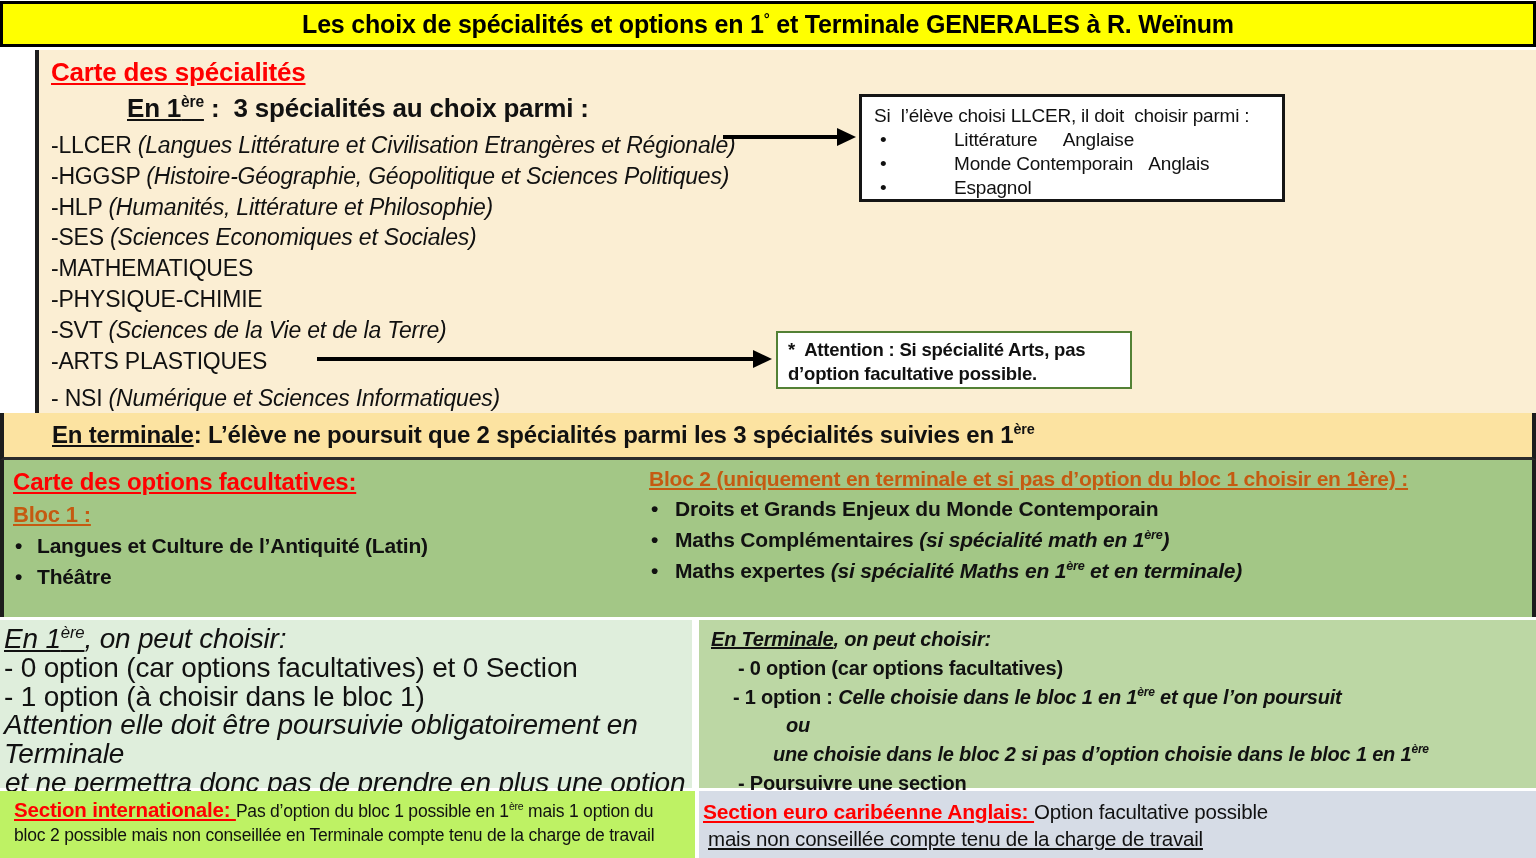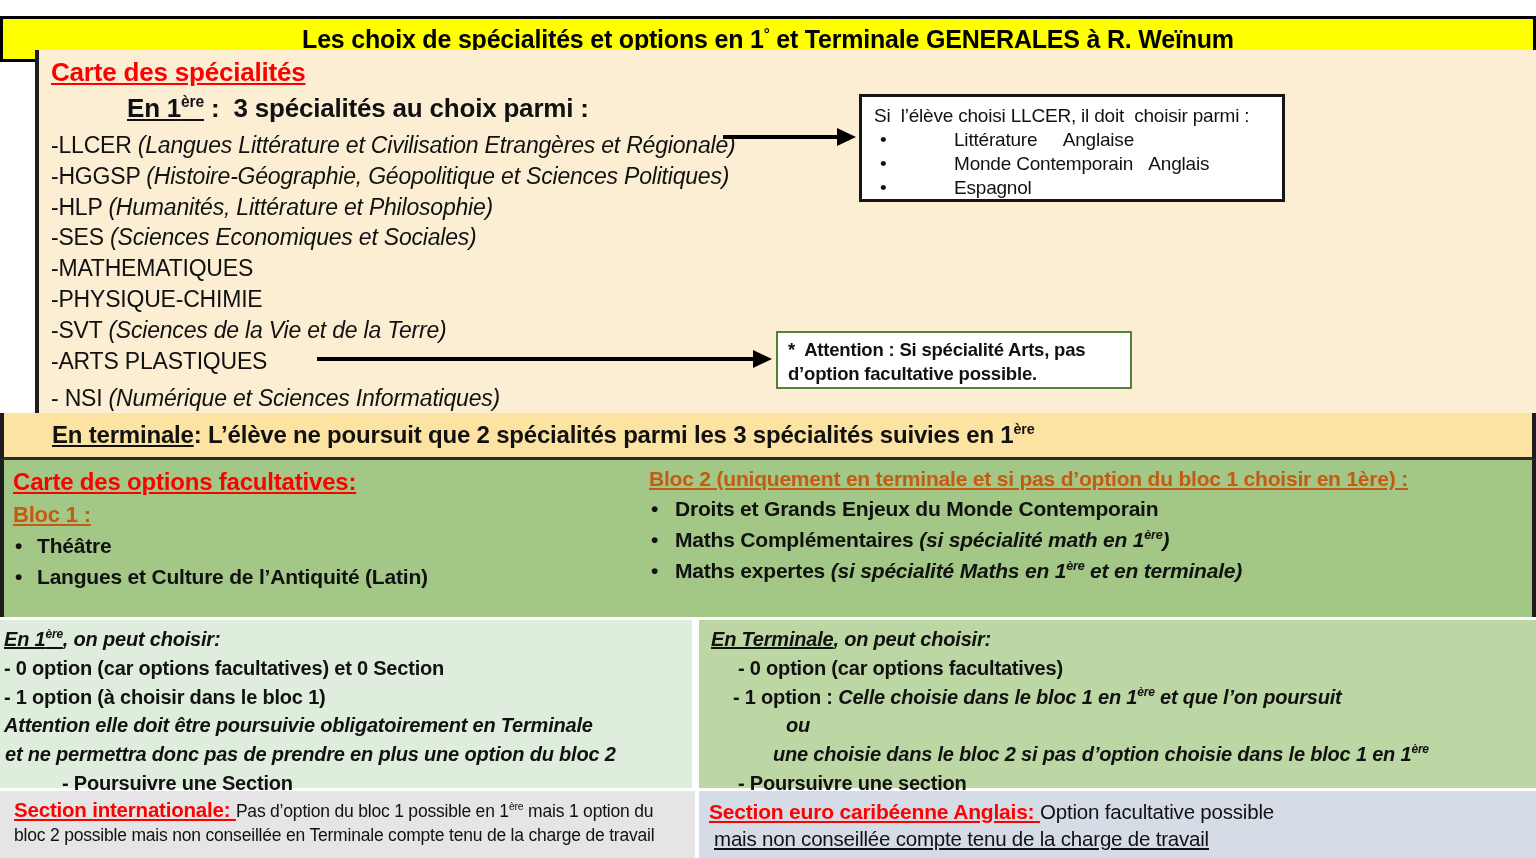--- a/index.html
+++ b/index.html
@@ -11,21 +11,21 @@
   h1,h2,h3,ul,li,p,div{margin:0;padding:0;}
   ul{list-style:none;}
   sup{font-size:60%;vertical-align:super;line-height:0;}
   i{font-style:italic;}
   .pre{white-space:pre;}
 
   
   .row{position:absolute;left:0;width:1536px;box-sizing:border-box;}
 
   .title-banner{
-    top:16px;height:46px;background:#FFFF00;border:3px solid #000;
+    top:1px;height:46px;background:#FFFF00;border:3px solid #000;
     display:flex;align-items:center;justify-content:center;
   }
   .title-banner h1{font-size:25px;font-weight:bold;color:#000;}
 
   .cream{
     top:50px;height:367px;background:#FBEED3;
     border-left:4px solid #1d1d1d;border-right:4px solid #1d1d1d;
     position:absolute;padding:6px 0 0 12px;margin-left:35px;
   }
   .red-u{color:#FF0000;font-weight:bold;text-decoration:underline;font-size:26px;line-height:32px;}
@@ -68,39 +68,39 @@
   .band-right{position:absolute;left:645px;top:5px;width:884px;}
   .band-right .or-u{font-size:21px;line-height:28px;}
   .blist{font-size:21px;font-weight:bold;line-height:31px;}
   .blist li{position:relative;padding-left:26px;}
   .blist li::before{content:"\2022";position:absolute;left:2px;}
   .band-left .blist li{padding-left:24px;}
   .band-left .or-u{margin-top:3px;}
 
   .col-left{
     position:absolute;left:0;top:620px;width:692px;height:168px;background:#DFEEDC;
-    padding:5px 0 0 4px;box-sizing:border-box;font-size:20px;font-weight:bold;line-height:28.8px;
+    padding:5px 0 0 4px;box-sizing:border-box;font-size:28px;font-weight:normal;line-height:28.8px;
   }
   .col-right{
     position:absolute;left:699px;top:620px;width:837px;height:168px;background:#BCD7A4;
     padding:5px 0 0 12px;box-sizing:border-box;font-size:20px;font-weight:bold;line-height:28.8px;
   }
   .bi{font-style:italic;}
   .ml48{}  .ml58{margin-left:58px;}
   .ml3{margin-left:1px;}
   .ml27{margin-left:27px;}  .ml22{margin-left:22px;}
   .ml75{margin-left:75px;}  .ml62{margin-left:62px;}
 
   .bottom-left{
-    position:absolute;left:0;top:791px;width:695px;height:67px;background:#e5e5e5;
+    position:absolute;left:0;top:791px;width:695px;height:67px;background:#bef264;
     padding:7px 18px 0 14px;box-sizing:border-box;font-size:17.5px;line-height:24px;
   }
   .bottom-right{
     position:absolute;left:699px;top:791px;width:837px;height:67px;background:#D6DCE6;
-    padding:7px 0 0 10px;box-sizing:border-box;font-size:20.5px;line-height:27px;
+    padding:7px 0 0 4px;box-sizing:border-box;font-size:20.5px;line-height:27px;
   }
   .sec-label{color:#FF0000;font-weight:bold;text-decoration:underline;font-size:20.5px;}
   .bottom-right .sec-label{font-size:21px;}
   .bottom-right .l2{padding-left:5px;text-decoration:underline;}
 </style>
 </head>
 <body>
 
 <div>
 
@@ -154,22 +154,22 @@
 
   <section class="orange-banner row">
     <span><span class="u-b">En terminale</span><span>: L’élève ne poursuit que 2 spécialités parmi les 3 spécialités suivies en 1</span><sup>ère</sup></span>
   </section>
 
   <section class="band row">
     <div class="band-left">
       <h2 class="red-u sm">Carte des options facultatives:</h2>
       <h3 class="or-u">Bloc 1 :</h3>
       <ul class="blist">
+        <li><span>Langues et Culture de l’Antiquité (Latin)</span></li>
         <li><span>Théâtre</span></li>
-        <li><span>Langues et Culture de l’Antiquité (Latin)</span></li>
       </ul>
     </div>
     <div class="band-right">
       <h3 class="or-u"><span class="u-b">Bloc 2 (uniquement en terminale et si pas d’option du bloc 1 choisir en 1ère)</span><span> :</span></h3>
       <ul class="blist">
         <li><span>Droits et Grands Enjeux du Monde Contemporain</span><i><span></span><sup></sup><span></span></i></li>
         <li><span>Maths Complémentaires </span><i><span>(si spécialité math en 1</span><sup>ère</sup><span>)</span></i></li>
         <li><span>Maths expertes </span><i><span>(si spécialité Maths en 1</span><sup>ère</sup><span> et en terminale)</span></i></li>
       </ul>
     </div>

